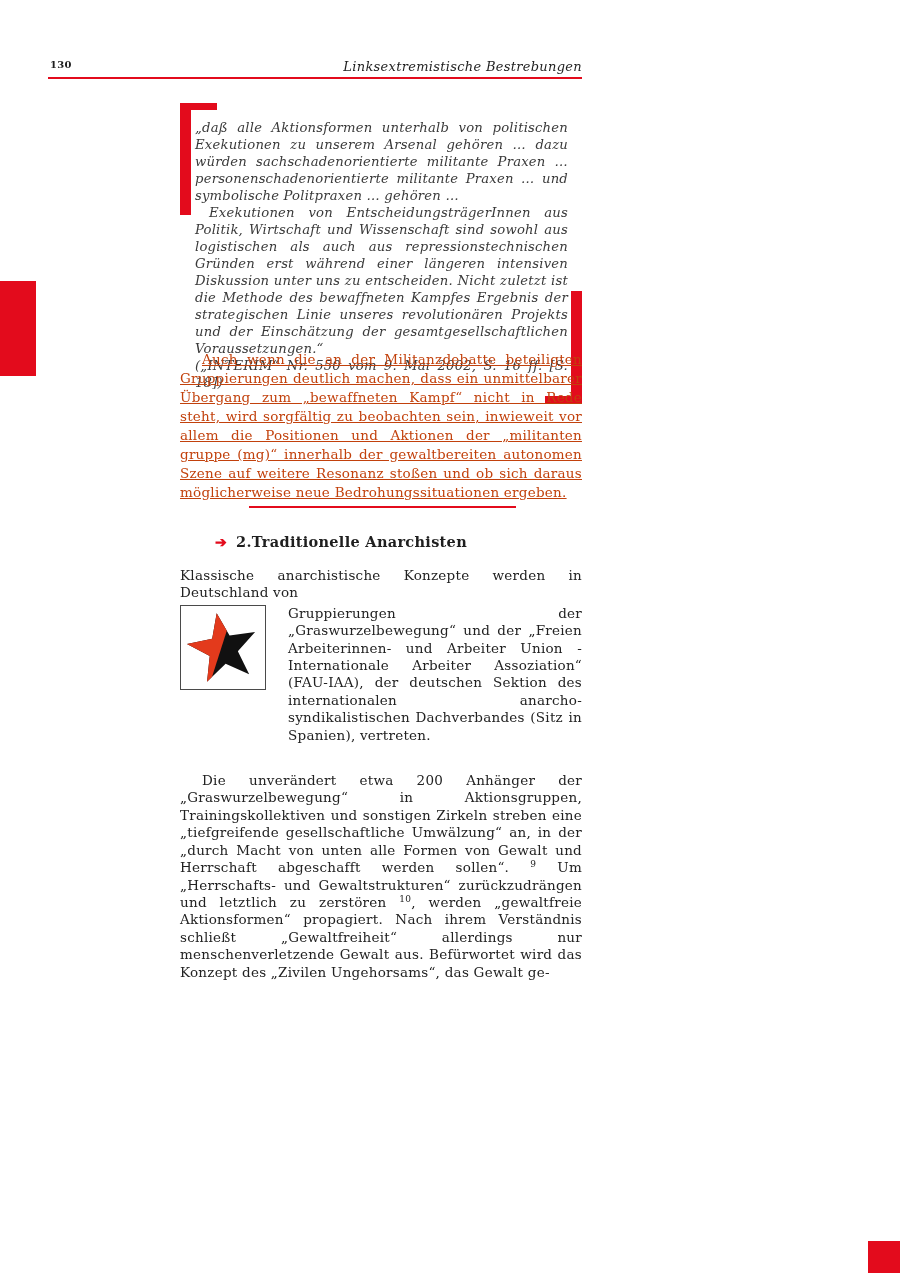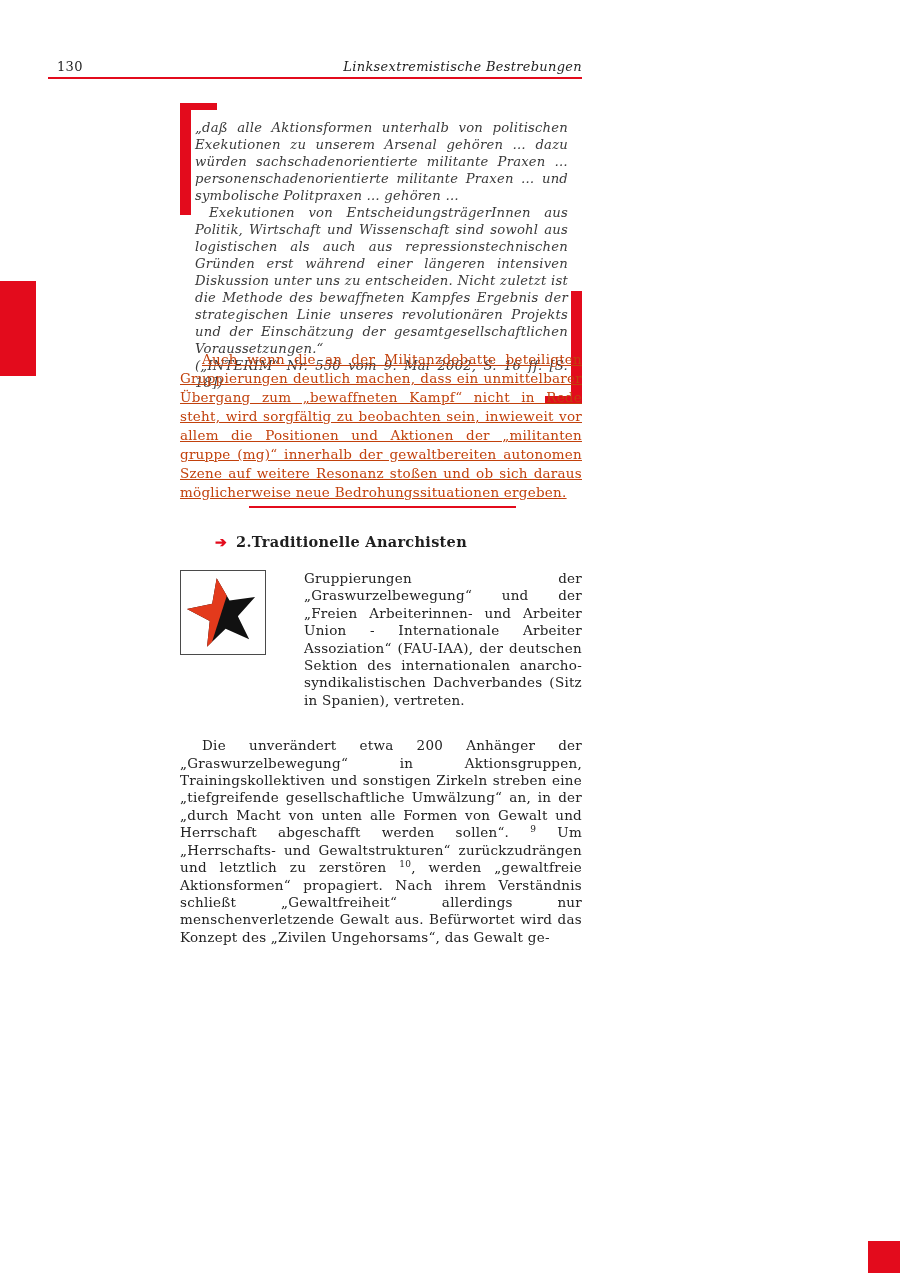--- a/index.html
+++ b/index.html
@@ -8,22 +8,22 @@
     width: 900px;
     height: 1273px;
     margin: 0 auto;
     background: #ffffff;
     font-family: "DejaVu Serif", serif;
     color: #1f1f1f;
     overflow: hidden;
   }
   
   .page-num {
-    position: absolute; left: 57px; top: 59px;
-    font-size: 13px; font-weight: normal; letter-spacing: 0.3px;
+    position: absolute; left: 50px; top: 59px;
+    font-size: 10px; font-weight: bold; letter-spacing: 0.3px;
   }
   .header-title {
     position: absolute; right: 318px; top: 59px;
     font-size: 13px; font-style: italic; letter-spacing: 0.3px; text-align: center;
   }
   .header-rule {
     position: absolute; left: 48px; top: 77px;
     width: 534px; height: 2px; background: #e30b1c;
   }
   
@@ -82,21 +82,21 @@
   }
   .anarch-intro { text-align: justify; }
   .anarch-row { display: flex; margin-top: 3px; }
   .star-box {
     flex: 0 0 84px; width: 84px; height: 83px;
     border: 1px solid #4a4a4a; background: #fff;
     display: flex; align-items: center; justify-content: center;
   }
   .star-box svg { width: 80px; height: 79px; display: block; }
   .anarch-rest {
-    margin-left: 38px; text-align: justify; flex: 1 1 auto;
+    margin-left: 22px; text-align: justify; flex: 1 1 auto;
   }
   .anarch-para2 {
     margin-top: 28px; text-align: justify; text-indent: 22px;
   }
   .fn-ref { font-size: 9px; vertical-align: super; line-height: 0; }
 </style>
 </head>
 <body>
 
 <div class="page">
@@ -121,20 +121,21 @@
 
   <div class="separator"></div>
 
   <div class="section-heading">
     <span class="section-arrow">➔</span>
     <span class="section-number">2.</span>
     <span class="section-title">Traditionelle Anarchisten</span>
   </div>
 
   <div class="anarch-section">
+    <div class="anarch-intro">Klassische anarchistische Konzepte  werden in Deutschland von</div>
     <div class="anarch-row">
       <div class="star-box">
         <svg viewBox="0 0 100 100" aria-hidden="true">
           <defs>
             <clipPath id="leftHalf">
               <polygon points="0,0 64,0 32,100 0,100"></polygon>
             </clipPath>
           </defs>
           <polygon points="42,6.7 58.3,34.9 90.6,30.4 68.8,54.6 83.1,84 53.3,70.7 29.8,93.3 33.2,60.9 4.4,45.6 36.3,38.8" fill="#111111"></polygon>
           <polygon points="42,6.7 58.3,34.9 90.6,30.4 68.8,54.6 83.1,84 53.3,70.7 29.8,93.3 33.2,60.9 4.4,45.6 36.3,38.8" fill="#e33a1c" clip-path="url(#leftHalf)"></polygon>

